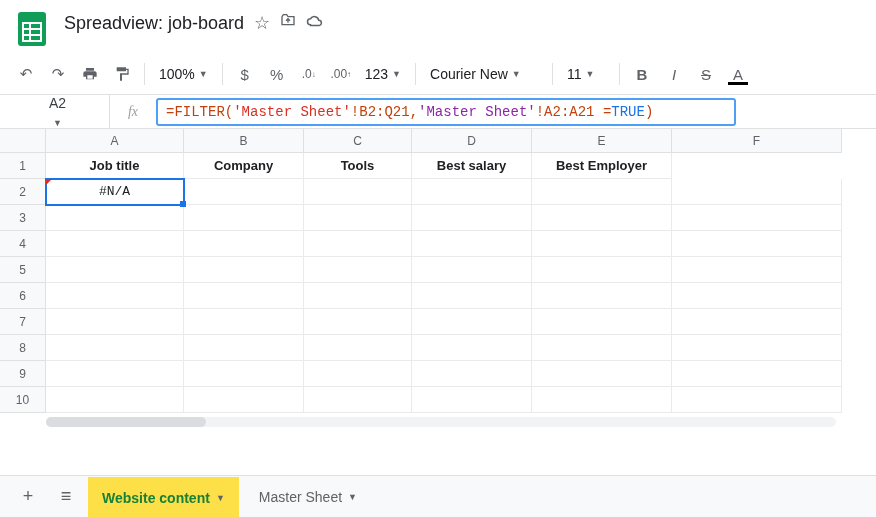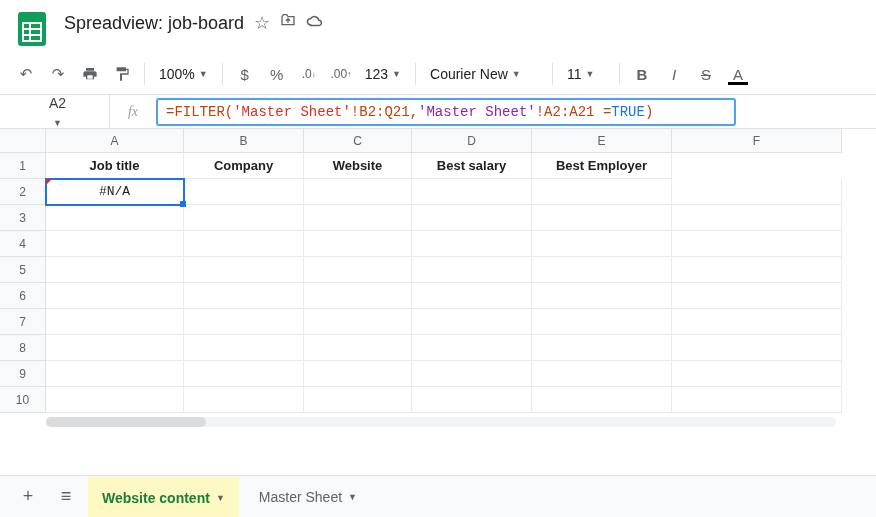--- a/index.html
+++ b/index.html
@@ -55,21 +55,21 @@
   .col-A { width: 138px; } .col-B { width: 120px; } .col-C { width: 108px; }
   .col-D { width: 120px; } .col-E { width: 140px; } .col-F { width: 170px; }
 
   .hscroll { height: 10px; margin-left: 46px; margin-right: 40px; background: #f1f3f4; border-radius: 5px; position: relative; margin-top: 4px; }
   .hscroll .thumb { position: absolute; left: 0; width: 160px; height: 10px; background: #dadce0; border-radius: 5px; }
 
   
   .tabbar { position: absolute; bottom: 0; left: 0; right: 0; height: 42px; background: #f8f9fa; border-top: 1px solid #e0e0e0; display: flex; align-items: center; padding: 0 12px; gap: 6px; }
   .tab-btn { width: 32px; height: 32px; display: flex; align-items: center; justify-content: center; color: #5f6368; cursor: pointer; font-size: 18px; }
   .sheet-tab { display: flex; align-items: center; gap: 6px; padding: 0 14px; height: 40px; font-size: 14px; cursor: pointer; color: #5f6368; }
-  .sheet-tab.active { color: #188038; font-weight: 600; background: #fef9c3; border-top: 2px solid transparent; }
+  .sheet-tab.active { color: #188038; font-weight: 600; background: #fde047; border-top: 2px solid transparent; }
 </style>
 </head>
 <body>
 
 <div class="header">
   <div class="logo">
     <svg viewBox="0 0 40 40">
         <rect x="6" y="4" width="28" height="34" rx="3" fill="#0f9d58"></rect>
         <rect x="11" y="15" width="18" height="18" fill="none" stroke="#fff" stroke-width="2"></rect>
         <line x1="11" y1="21" x2="29" y2="21" stroke="#fff" stroke-width="2"></line>
@@ -178,21 +178,21 @@
       <div class="row-h">6</div>
       <div class="row-h">7</div>
       <div class="row-h">8</div>
       <div class="row-h">9</div>
       <div class="row-h">10</div>
     </div>
     <div class="cells">
       <div class="row">
         <div class="cell hdr-cell col-A">Job title</div>
         <div class="cell hdr-cell col-B">Company</div>
-        <div class="cell hdr-cell col-C">Website</div>
+        <div class="cell hdr-cell col-C">Tools</div>
         <div class="cell hdr-cell col-D">Best salary</div>
         <div class="cell hdr-cell col-E">Best Employer</div>
       </div>
       <div class="row">
         <div class="cell col-A active-cell">
             <span class="err-tri"></span>
             <span>#N/A</span>
             <span class="handle"></span>
           </div>
         <div class="cell col-B"></div>

